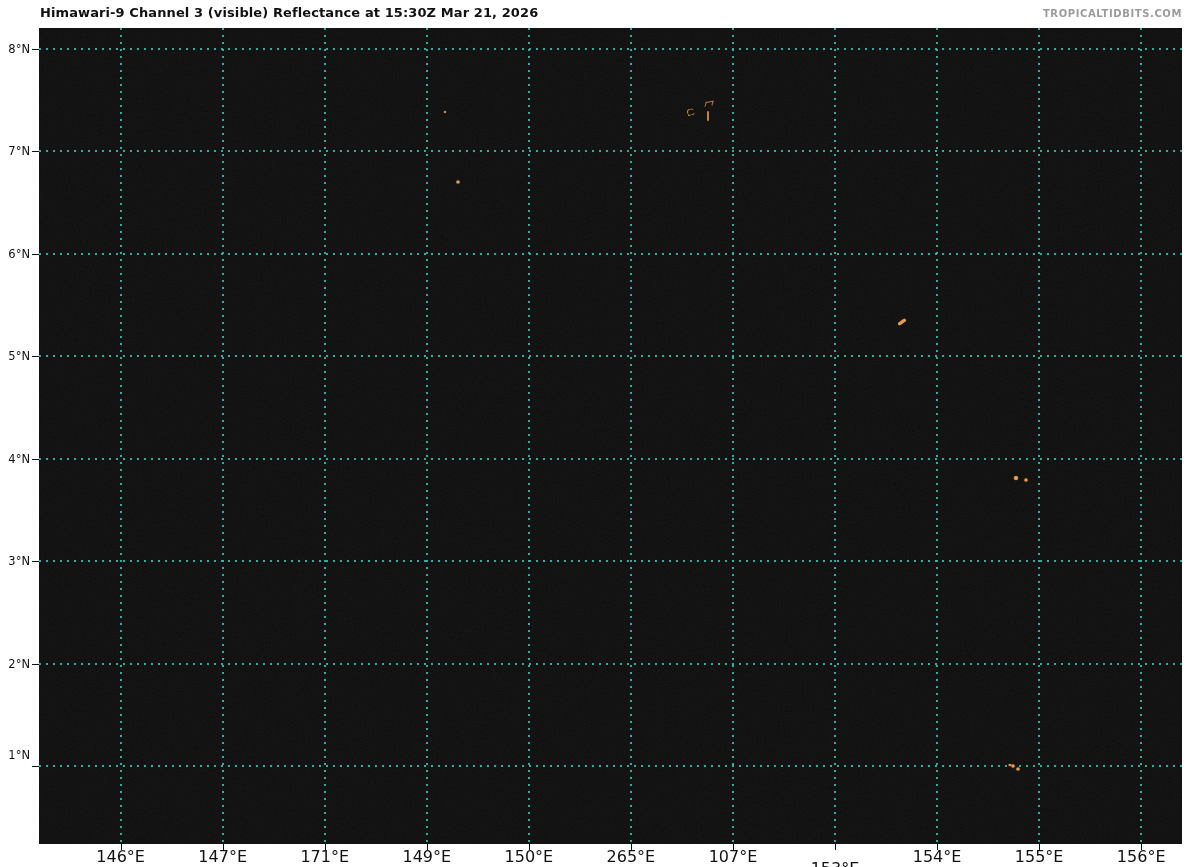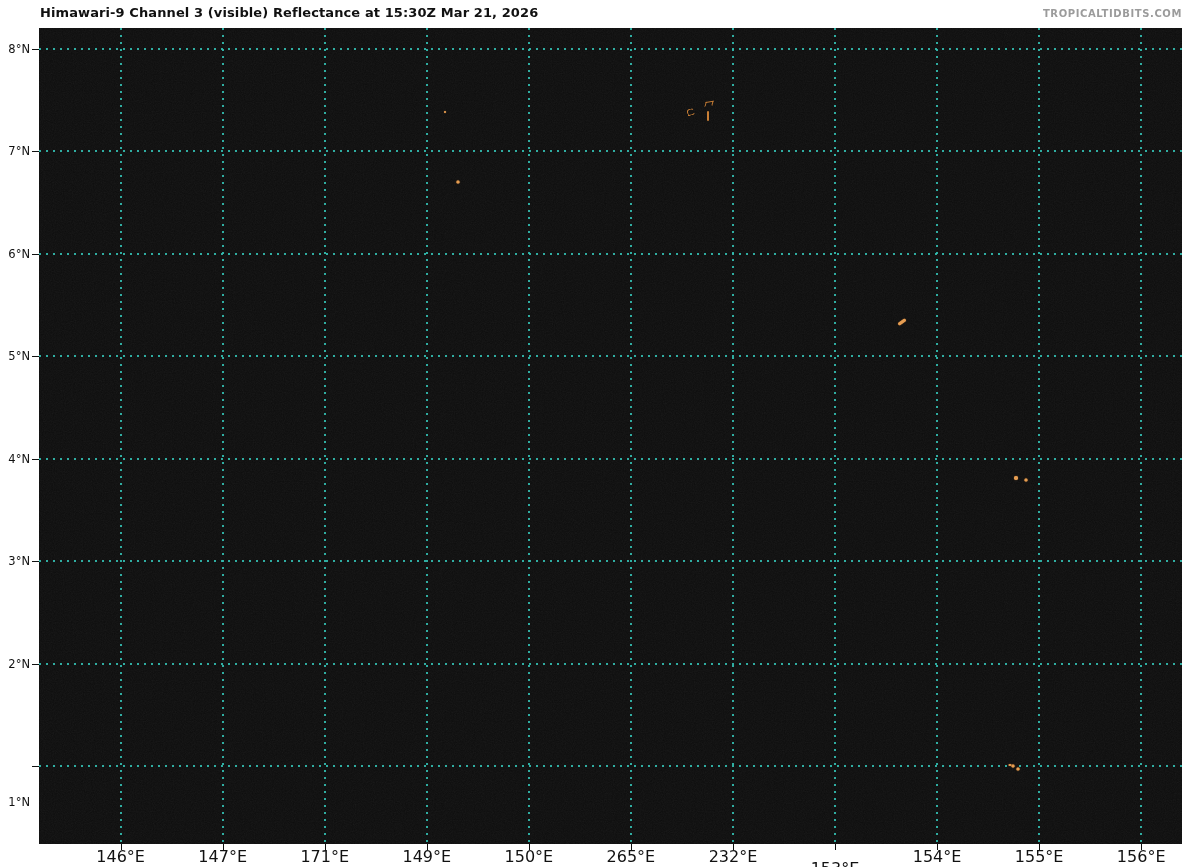--- a/index.html
+++ b/index.html
@@ -115,35 +115,35 @@
       <div class="lat-label" style="top: 246.528px;">6°N</div>
       <div class="lat-tick" style="top: 253.528px;"></div>
       <div class="lat-label" style="top: 349.04px;">5°N</div>
       <div class="lat-tick" style="top: 356.04px;"></div>
       <div class="lat-label" style="top: 451.553px;">4°N</div>
       <div class="lat-tick" style="top: 458.553px;"></div>
       <div class="lat-label" style="top: 554.065px;">3°N</div>
       <div class="lat-tick" style="top: 561.065px;"></div>
       <div class="lat-label" style="top: 656.578px;">2°N</div>
       <div class="lat-tick" style="top: 663.578px;"></div>
-      <div class="lat-label" style="top: 795px;">1°N</div>
+      <div class="lat-label" style="top: 748px;">1°N</div>
       <div class="lat-tick" style="top: 766.09px;"></div>
       <div class="lon-label" style="left: 90.6429px;">146°E</div>
       <div class="lon-tick" style="left: 120.643px;"></div>
       <div class="lon-label" style="left: 192.696px;">147°E</div>
       <div class="lon-tick" style="left: 222.696px;"></div>
       <div class="lon-label" style="left: 294.75px;">171°E</div>
       <div class="lon-tick" style="left: 324.75px;"></div>
       <div class="lon-label" style="left: 396.804px;">149°E</div>
       <div class="lon-tick" style="left: 426.804px;"></div>
       <div class="lon-label" style="left: 498.857px;">150°E</div>
       <div class="lon-tick" style="left: 528.857px;"></div>
       <div class="lon-label" style="left: 600.911px;">265°E</div>
       <div class="lon-tick" style="left: 630.911px;"></div>
-      <div class="lon-label" style="left: 702.964px;">232°E</div>
+      <div class="lon-label" style="left: 702.964px;">107°E</div>
       <div class="lon-tick" style="left: 732.964px;"></div>
       <div class="lon-label" style="left: 805.018px; margin-top: 12px;">153°E</div>
       <div class="lon-tick" style="left: 835.018px;"></div>
       <div class="lon-label" style="left: 907.071px;">154°E</div>
       <div class="lon-tick" style="left: 937.071px;"></div>
       <div class="lon-label" style="left: 1009.12px;">155°E</div>
       <div class="lon-tick" style="left: 1039.12px;"></div>
       <div class="lon-label" style="left: 1111.18px;">156°E</div>
       <div class="lon-tick" style="left: 1141.18px;"></div>
     </div>

